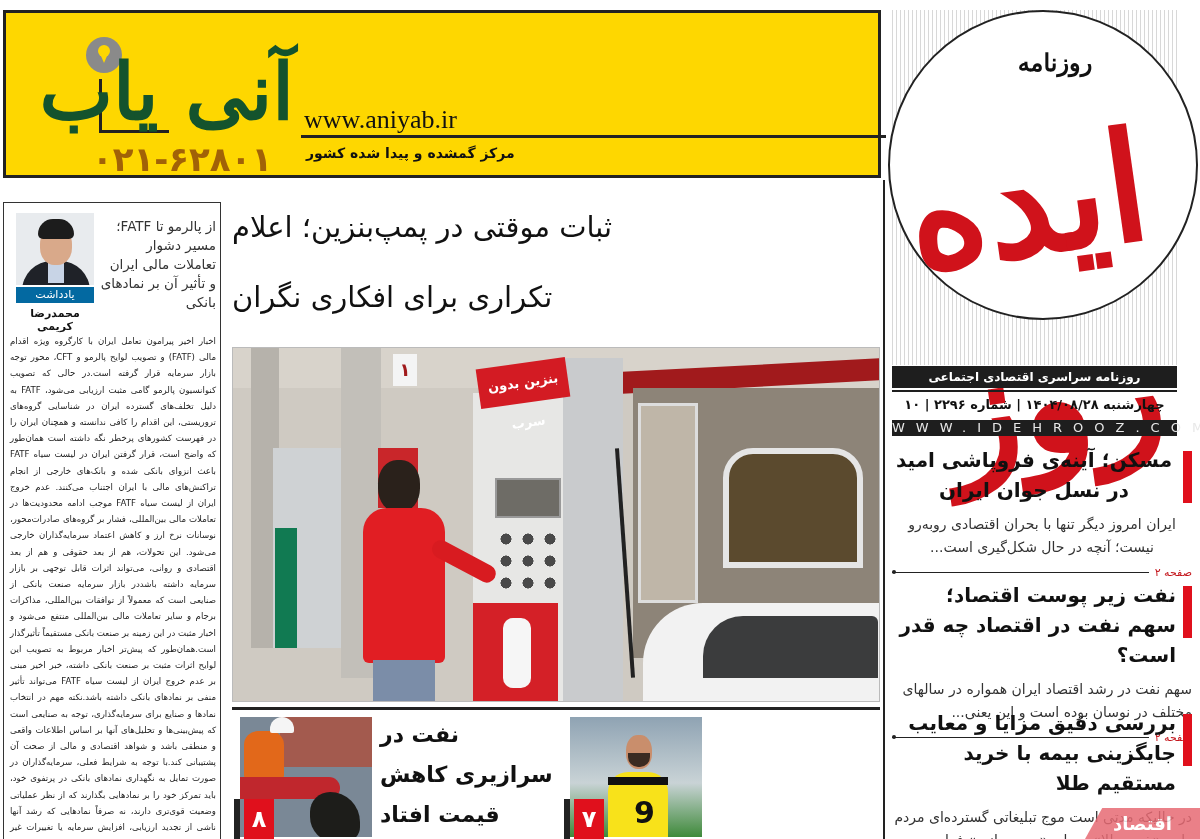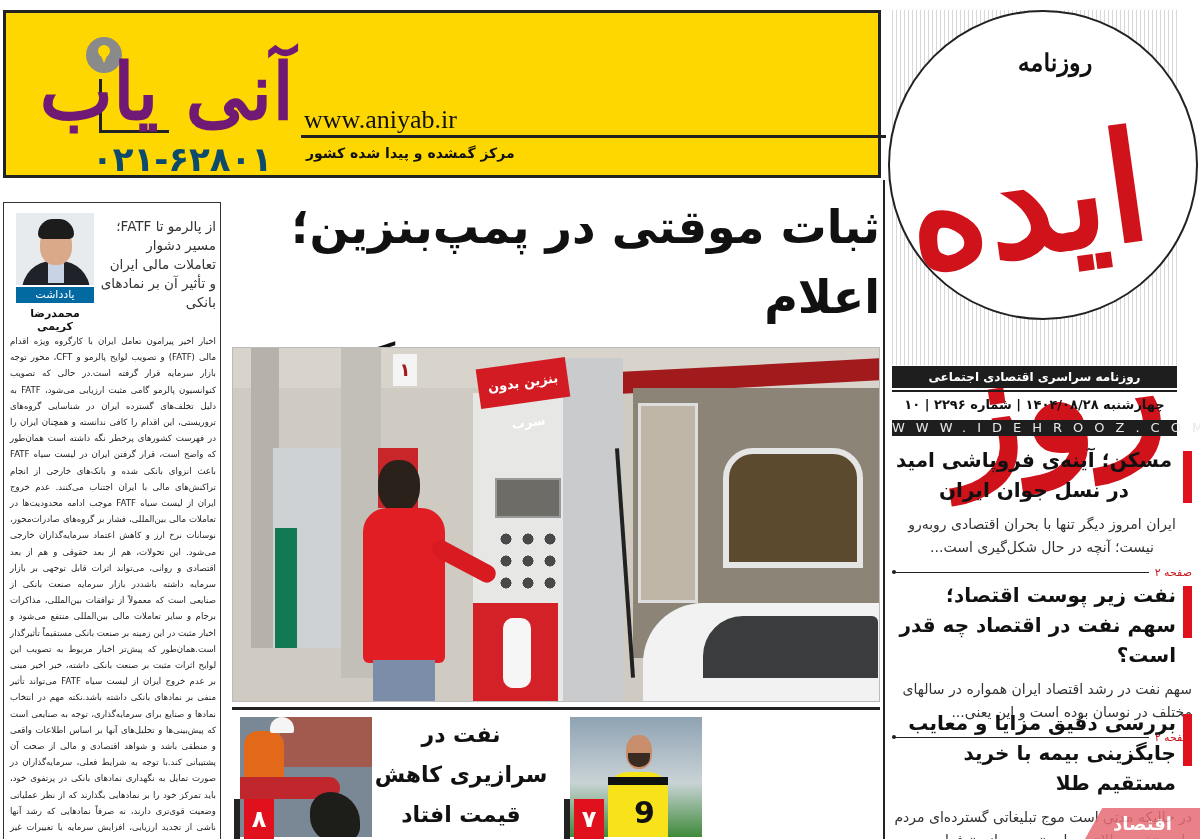--- a/index.html
+++ b/index.html
@@ -46,23 +46,23 @@
 
   .vrule { position: absolute; left: 883px; top: 180px; width: 2px; height: 659px; background: #222; }
 
   
   .ad { position: absolute; left: 3px; top: 10px; width: 878px; height: 168px; background: #fed700; border: 3px solid #222; }
   .ad .pin { position: absolute; left: 80px; top: 24px; width: 36px; height: 36px; border-radius: 50%; background: #8a8a8a; }
   .ad .pin::before { content: ""; position: absolute; left: 12px; top: 8px; width: 12px; height: 12px; border-radius: 50%; background: #fed700; }
   .ad .pin::after { content: ""; position: absolute; left: 15px; top: 19px; width: 0; height: 0;
     border-left: 3px solid transparent; border-right: 3px solid transparent; border-top: 7px solid #fed700; }
   .ad .bracket { position: absolute; left: 93px; top: 66px; width: 70px; height: 54px; border-left: 3px solid #222; border-bottom: 3px solid #222; }
-  .ad .phone { position: absolute; left: 86px; top: 126px; font-size: 34px; font-weight: bold; color: #0c4a6e; letter-spacing: 1px; direction: rtl; }
+  .ad .phone { position: absolute; left: 86px; top: 126px; font-size: 34px; font-weight: bold; color: #a16207; letter-spacing: 1px; direction: rtl; }
   .ad .brand { position: absolute; left: 168px; top: 4px; width: 120px; height: 165px; font-family: "DejaVu Serif", serif; font-weight: bold;
-    font-size: 78px; line-height: 150px; color: #701a75; direction: rtl; text-align: center; white-space: nowrap; }
+    font-size: 78px; line-height: 150px; color: #14532d; direction: rtl; text-align: center; white-space: nowrap; }
   .ad .url { position: absolute; left: 298px; top: 92px; font-family: "Liberation Serif", serif; font-size: 26px; color: #111; }
   .ad .rule { position: absolute; left: 295px; top: 122px; width: 585px; height: 3px; background: #222; }
   .ad .slogan { position: absolute; left: 300px; top: 132px; font-size: 14px; font-weight: bold; color: #111; direction: rtl; }
 
   
   .note { position: absolute; left: 3px; top: 202px; width: 218px; height: 637px; border: 1px solid #333; border-bottom: none; }
   .note .photo { position: absolute; left: 12px; top: 10px; width: 78px; height: 72px; background: #e8ebee; overflow: hidden; }
   .note .photo .hair { position: absolute; left: 22px; top: 6px; width: 36px; height: 20px; border-radius: 18px 18px 6px 6px; background: #1c1c1c; }
   .note .photo .face { position: absolute; left: 24px; top: 14px; width: 32px; height: 38px; border-radius: 45%; background: #d9a98a; }
   .note .photo .suit { position: absolute; left: 6px; top: 48px; width: 68px; height: 30px; border-radius: 30px 30px 0 0; background: #1f2228; }
@@ -70,22 +70,22 @@
   .note .badge { position: absolute; left: 12px; top: 84px; width: 78px; height: 16px; background: #0369a1; color: #fff;
     font-size: 11px; text-align: center; line-height: 16px; direction: rtl; }
   .note .author { position: absolute; left: 8px; top: 104px; width: 86px; text-align: center; font-size: 11px; font-weight: bold; direction: rtl; }
   .note .title { position: absolute; left: 96px; top: 14px; width: 116px; direction: rtl; font-size: 13.5px; line-height: 19px; color: #333; }
   .note .body { position: absolute; left: 6px; top: 130px; width: 206px; direction: rtl; font-size: 8.6px; line-height: 16.2px;
     color: #222; text-align: justify; }
   .note .body p { margin-bottom: 0; }
   .note .body p + p { text-indent: 10px; }
 
   
-  .headline { position: absolute; left: 232px; top: 192px; width: 648px; direction: rtl; text-align: right;
-    font-weight: bold; font-size: 46px; line-height: 70px; color: #111; letter-spacing: -1px; }
+  .headline { position: absolute; left: 232px; top: 192px; width: 648px; direction: rtl; text-align: left;
+    font-weight: normal; font-size: 29px; line-height: 70px; color: #111; letter-spacing: -1px; }
 
   
   .mainphoto { position: absolute; left: 232px; top: 347px; width: 648px; height: 355px; overflow: hidden; background: #cfcac2; border: 1px solid #bbb; }
   .mainphoto .canopy { position: absolute; left: 0; top: 0; width: 648px; height: 40px; background: #d8d3cb; }
   .mainphoto .redband { position: absolute; left: 350px; top: 18px; width: 300px; height: 22px; background: #a11a1c; transform: skewY(-3deg); }
   .mainphoto .wall { position: absolute; left: 400px; top: 40px; width: 248px; height: 270px; background: #8d8478; }
   .mainphoto .window { position: absolute; left: 490px; top: 100px; width: 140px; height: 120px; background: #5b4a2e; border: 6px solid #e5e5e5; border-radius: 30px 30px 0 0; }
   .mainphoto .door { position: absolute; left: 405px; top: 55px; width: 60px; height: 200px; background: #bfb6a8; border: 3px solid #ddd; }
   .mainphoto .pillarL { position: absolute; left: 18px; top: 0; width: 28px; height: 300px; background: #b6b2ab; }
   .mainphoto .pillar2 { position: absolute; left: 108px; top: 0; width: 40px; height: 330px; background: #c2bfb9; }
@@ -110,21 +110,21 @@
   .mainphoto .carwin { position: absolute; left: 470px; top: 268px; width: 175px; height: 62px; background: #3b3c3d; border-radius: 40px 6px 0 0; }
   .mainphoto .no1 { position: absolute; left: 160px; top: 6px; width: 24px; height: 32px; background: #f4f4f4; color: #a11a1c; font-weight: bold; font-size: 18px; text-align: center; line-height: 32px; }
 
   
   .bottomrule { position: absolute; left: 232px; top: 707px; width: 648px; height: 3px; background: #222; }
   .teaser { position: absolute; top: 715px; height: 124px; }
   .teaser .thumb { position: absolute; top: 2px; width: 132px; height: 120px; overflow: hidden; }
   .teaser .num { position: absolute; bottom: 0; width: 30px; height: 40px; background: #e0101c; color: #fff;
     font-weight: bold; font-size: 24px; text-align: center; line-height: 40px; }
   .teaser .numbar { position: absolute; bottom: 0; width: 6px; height: 40px; background: #222; }
-  .teaser .ttl { position: absolute; top: 0; direction: rtl; text-align: center; font-weight: bold; font-size: 22px; line-height: 40px; color: #111; }
+  .teaser .ttl { position: absolute; top: 0; direction: rtl; text-align: left; font-weight: bold; font-size: 22px; line-height: 40px; color: #111; margin-left: 8px; }
 
   .t-oil { left: 232px; width: 320px; }
   .t-oil .thumb { left: 8px; background: #7a8896; }
   .t-oil .thumb .pipe { position: absolute; left: 0; top: 60px; width: 100px; height: 22px; background: #c0272d; border-radius: 0 12px 12px 0; }
   .t-oil .thumb .oil { position: absolute; left: 70px; top: 75px; width: 50px; height: 50px; background: #1d1d1a; border-radius: 40% 60% 30% 50%; }
   .t-oil .thumb .worker { position: absolute; left: 4px; top: 14px; width: 40px; height: 48px; background: #e2681a; border-radius: 14px 14px 4px 4px; }
   .t-oil .thumb .helmet { position: absolute; left: 30px; top: 0; width: 24px; height: 16px; background: #f5f5f5; border-radius: 12px 12px 2px 2px; }
   .t-oil .thumb .wall { position: absolute; left: 40px; top: 0; width: 92px; height: 50px; background: #a35a4e; }
   .t-oil .num { left: 12px; }
   .t-oil .numbar { left: 2px; }

